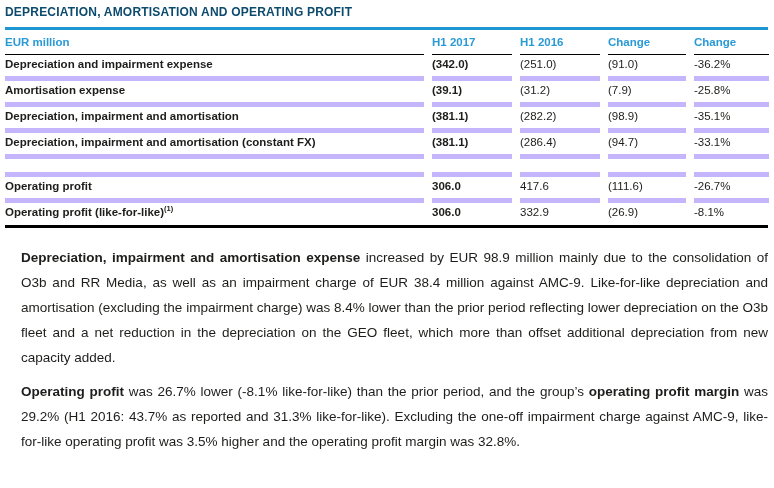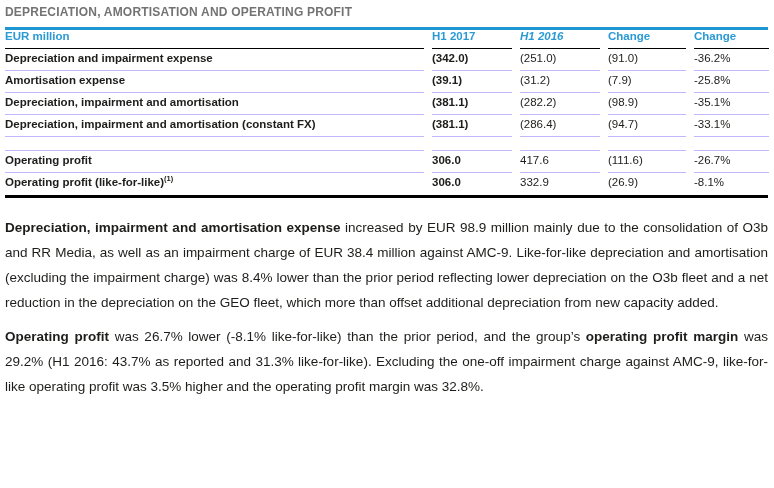--- a/index.html
+++ b/index.html
@@ -13,21 +13,21 @@
     overflow: hidden;
     font-family: "Liberation Sans", sans-serif;
     color: #1d1d1b;
   }
   .content {
     padding: 3px 6px 0 5px;
   }
   .section-title {
     font-size: 12px;
     font-weight: bold;
-    color: #737373;
+    color: #0c4a6e;
     letter-spacing: 0.2px;
     margin: 2px 0 0 0;
   }
   .blue-rule {
     height: 3px;
     background: #1e96d2;
     margin-top: 8px;
   }
   .table-wrap {
     margin: 0 -8px;
@@ -37,31 +37,31 @@
     border-collapse: separate;
     border-spacing: 8px 0;
     table-layout: fixed;
     font-size: 11.5px;
   }
   th {
     color: #2a9ad5;
     font-weight: bold;
     text-align: left;
     border-bottom: 1px solid #000;
-    padding: 0 0 6px 0;
+    padding: 6px 0 6px 0;
     font-size: 11.5px;
     white-space: nowrap;
   }
   th.c0 { width: 419px; }
   th.c1 { width: 80px; }
-  th.c2 { width: 80px; font-style: italic; }
+  th.c2 { width: 80px; }
   th.c3 { width: 78px; }
   th.c4 { width: 75px; }
   td {
-    border-bottom: 1px solid #c4b5fd;
+    border-bottom: 5px solid #c4b5fd;
     padding: 3px 0 6px 0;
     vertical-align: top;
     white-space: nowrap;
     overflow: hidden;
   }
   td.label { font-weight: bold; }
   td.col1  { font-weight: bold; }
   td sup {
     font-size: 7.5px;
     line-height: 0;
@@ -83,21 +83,21 @@
     font-style: italic;
     font-size: 11px;
     margin: 4px 0 0 0;
     color: #1d1d1b;
   }
   .paragraphs { margin-top: 17px; }
   .para {
     font-size: 13.5px;
     line-height: 25px;
     text-align: justify;
-    margin: 0 0 0 0;
+    margin: 0 0 0 16px;
     color: #1d1d1b;
   }
   .para + .para { margin-top: 9px; }
   .para b { font-weight: bold; }
 </style>
 </head>
 <body>
 
 <div class="content">
 

